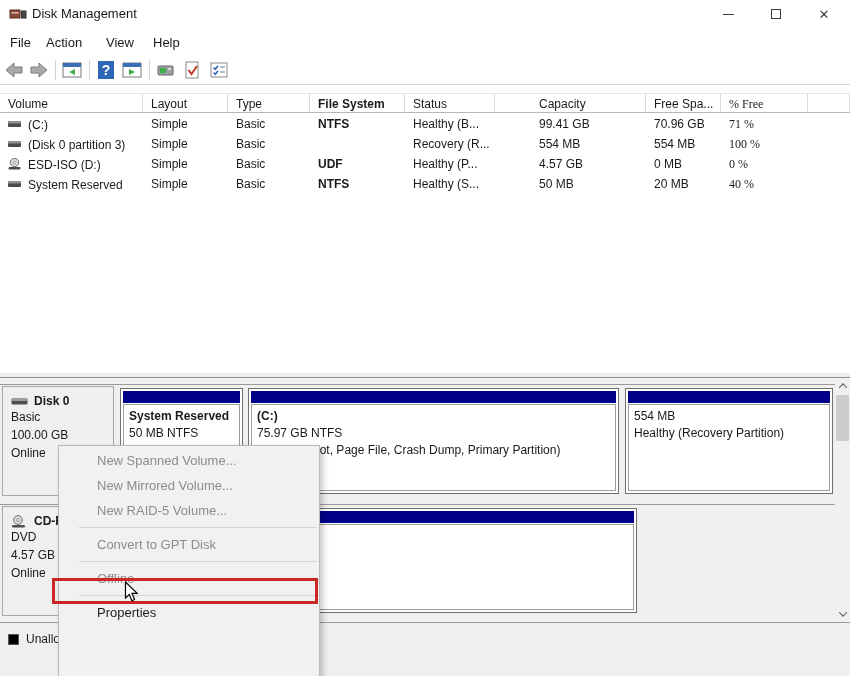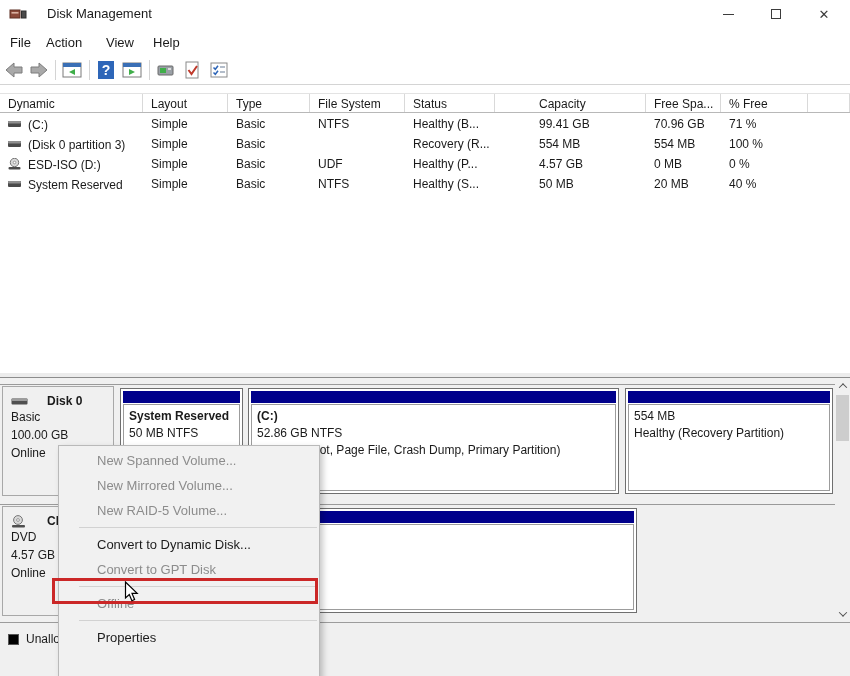--- a/index.html
+++ b/index.html
@@ -3,21 +3,21 @@
 <meta charset="utf-8">
 <style>
   * { margin:0; padding:0; box-sizing:border-box; }
   html,body { width:850px; height:676px; background:#fff; }
   body { font-family:"Liberation Sans", sans-serif; color:#1a1a1a; }
   #screen { position:relative; width:850px; height:676px; overflow:hidden; background:#fff; }
 
   
   .titlebar { position:absolute; left:0; top:0; width:850px; height:28px; background:#fff; }
   .title-icon { position:absolute; left:9px; top:6px; }
-  .title-text { position:absolute; left:47px; top:6px; font-size:13px; }
+  .title-text { position:absolute; left:32px; top:6px; font-size:13px; }
   .winbtn { position:absolute; top:0; width:44px; height:28px; display:flex; align-items:center; justify-content:center; }
   .btn-min { right:100px; } .btn-max { right:52px; } .btn-close { right:4px; }
   .glyph-min { width:11px; height:0; border-top:1px solid #3c3c3c; display:block; }
   .glyph-max { width:10px; height:10px; border:1px solid #3c3c3c; display:block; }
   .glyph-close { font-size:13px; color:#3c3c3c; line-height:1; }
 
   
   .menubar { position:absolute; left:0; top:28px; width:850px; height:28px; background:#fff;padding-left:36px; }
   .menubar-item { position:absolute; top:7px; font-size:13px; cursor:default; }
 
@@ -25,35 +25,35 @@
   .toolbar { position:absolute; left:0; top:56px; width:850px; height:29px; background:#fff; border-bottom:1px solid #d4d4d4; }
   .tbtn { position:absolute; top:3px; width:22px; height:22px; display:flex; align-items:center; justify-content:center; }
   .tsep { position:absolute; top:4px; width:0; height:20px; border-left:1px solid #d4d4d4; }
 
   
   .listview { position:absolute; left:0; top:85px; width:850px; height:288px; background:#fff; }
   .lv-header { position:absolute; left:0; top:8px; width:850px; height:20px; display:flex; border-top:1px solid #e3e3e3; border-bottom:1px solid #b8b8b8; }
   .hcell { font-size:12px; padding:3px 0 0 8px; border-right:1px solid #d9d9d9; white-space:nowrap; overflow:hidden; }
   .lv-row { position:absolute; left:0; width:850px; height:20px; display:flex; }
   .cell { font-size:12px; padding:3px 0 0 8px; white-space:nowrap; overflow:hidden; }
-  .c-vol{width:143px;} .c-lay{width:85px;} .c-typ{width:82px;} .c-fs{width:95px;}
-  .c-st{width:90px;} .c-cap{width:115px;margin-left:36px;} .c-fr{width:75px;} .c-pct{width:87px;}
+  .c-vol{width:143px;} .c-lay{width:85px;} .c-typ{width:82px;} .c-fs{width:95px;font-weight:bold;}
+  .c-st{width:90px;} .c-cap{width:115px;margin-left:36px;} .c-fr{width:75px;} .c-pct{width:87px;font-family:Liberation Serif, serif;}
   .c-fill{flex:1;}
   .vol-cell { display:flex; align-items:center; gap:6px; padding-top:0; }
   .vol-cell svg { flex:0 0 auto; }
   .vol-label { font-size:12px; padding-top:1px; }
 
   
   .splitter { position:absolute; left:0; top:373px; width:850px; height:5px; background:#ececec; border-bottom:1px solid #8c8c8c; }
 
   
   .bottompane { position:absolute; left:0; top:378px; width:850px; height:298px; background:#f0f0f0; }
   .disk-row-line { position:absolute; left:0; width:835px; border-top:1px solid #9a9a9a; }
   .disk-info { position:absolute; left:2px; width:112px; background:#f0f0f0; border:1px solid #a8a8a8; padding:7px 0 0 8px; }
-  .disk-name-row { display:flex; align-items:center; gap:19px; }
+  .disk-name-row { display:flex; align-items:center; gap:6px; }
   .disk-name { font-size:12px; font-weight:bold; }
   .disk-line { font-size:12px; line-height:18px; }
   .part-box { position:absolute; border:1px solid #6f6f6f; background:#fff; padding:2px; display:flex; flex-direction:column; }
   .part-head { height:12px; background:#00008b; flex:0 0 auto; }
   .part-body { flex:1; border:1px solid #9c9c9c; margin-top:1px; padding:3px 5px; overflow:hidden; }
   .pline { font-size:12px; line-height:17px; white-space:nowrap; }
   .pline.b { font-weight:bold; }
 
   
   .legendband { position:absolute; left:0; top:622px; width:850px; height:54px; background:#f0f0f0; border-top:1px solid #9c9c9c; }
@@ -166,21 +166,21 @@
         <path d="M4.5 7.5 l1.8 1.8 l2.7 -3.6" stroke="#2e66b8" stroke-width="1.5" fill="none"></path>
         <path d="M4.5 12.5 l1.8 1.8 l2.7 -3.6" stroke="#2e66b8" stroke-width="1.5" fill="none"></path>
         <line x1="11" y1="7" x2="16" y2="7" stroke="#9aa7b8" stroke-width="1.5"></line>
         <line x1="11" y1="12" x2="16" y2="12" stroke="#9aa7b8" stroke-width="1.5"></line>
       </svg>
     </div>
   </div>
 
   <div class="listview">
     <div class="lv-header">
-      <div class="hcell c-vol">Dynamic</div>
+      <div class="hcell c-vol">Volume</div>
       <div class="hcell c-lay">Layout</div>
       <div class="hcell c-typ">Type</div>
       <div class="hcell c-fs">File System</div>
       <div class="hcell c-st">Status</div>
       <div class="hcell c-cap">Capacity</div>
       <div class="hcell c-fr">Free Spa...</div>
       <div class="hcell c-pct">% Free</div>
       <div class="hcell c-fill"></div>
     </div>
 
@@ -278,21 +278,21 @@
         <div class="pline b">System Reserved</div>
         <div class="pline">50 MB NTFS</div>
         <div class="pline"></div>
       </div>
     </div>
 
     <div class="part-box" style="left:248px; top:10px; width:371px; height:106px;">
       <div class="part-head"></div>
       <div class="part-body">
         <div class="pline b">(C:)</div>
-        <div class="pline">52.86 GB NTFS</div>
+        <div class="pline">75.97 GB NTFS</div>
         <div class="pline">Healthy (Boot, Page File, Crash Dump, Primary Partition)</div>
       </div>
     </div>
 
     <div class="part-box" style="left:625px; top:10px; width:208px; height:106px;">
       <div class="part-head"></div>
       <div class="part-body">
         <div class="pline b"></div>
         <div class="pline">554 MB</div>
         <div class="pline">Healthy (Recovery Partition)</div>
@@ -335,21 +335,20 @@
     <div class="sb-btn" style="top:228px">
         <span class="chev down"></span>
       </div>
   </div>
 
   <div class="ctxmenu">
     <div class="mi disabled">New Spanned Volume...</div>
     <div class="mi disabled">New Mirrored Volume...</div>
     <div class="mi disabled">New RAID-5 Volume...</div>
     <div class="msep"></div>
-    <div class="mi enabled">Convert to Dynamic Disk...</div>
     <div class="mi disabled">Convert to GPT Disk</div>
     <div class="msep"></div>
     <div class="mi disabled">Offline</div>
     <div class="msep"></div>
     <div class="mi enabled">Properties</div>
 
   </div>
 
   <div class="redbox"></div>
 

